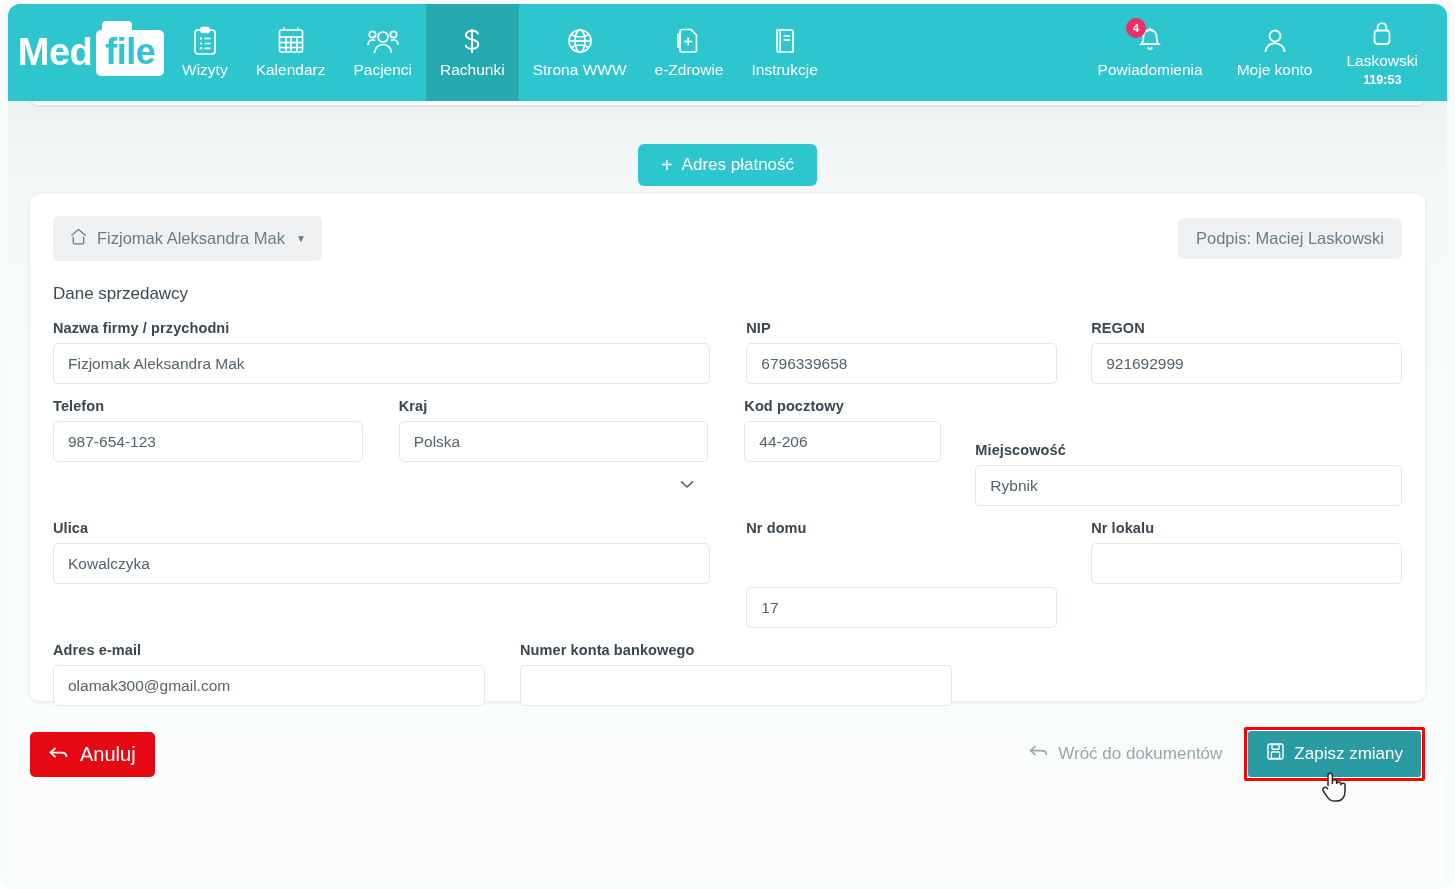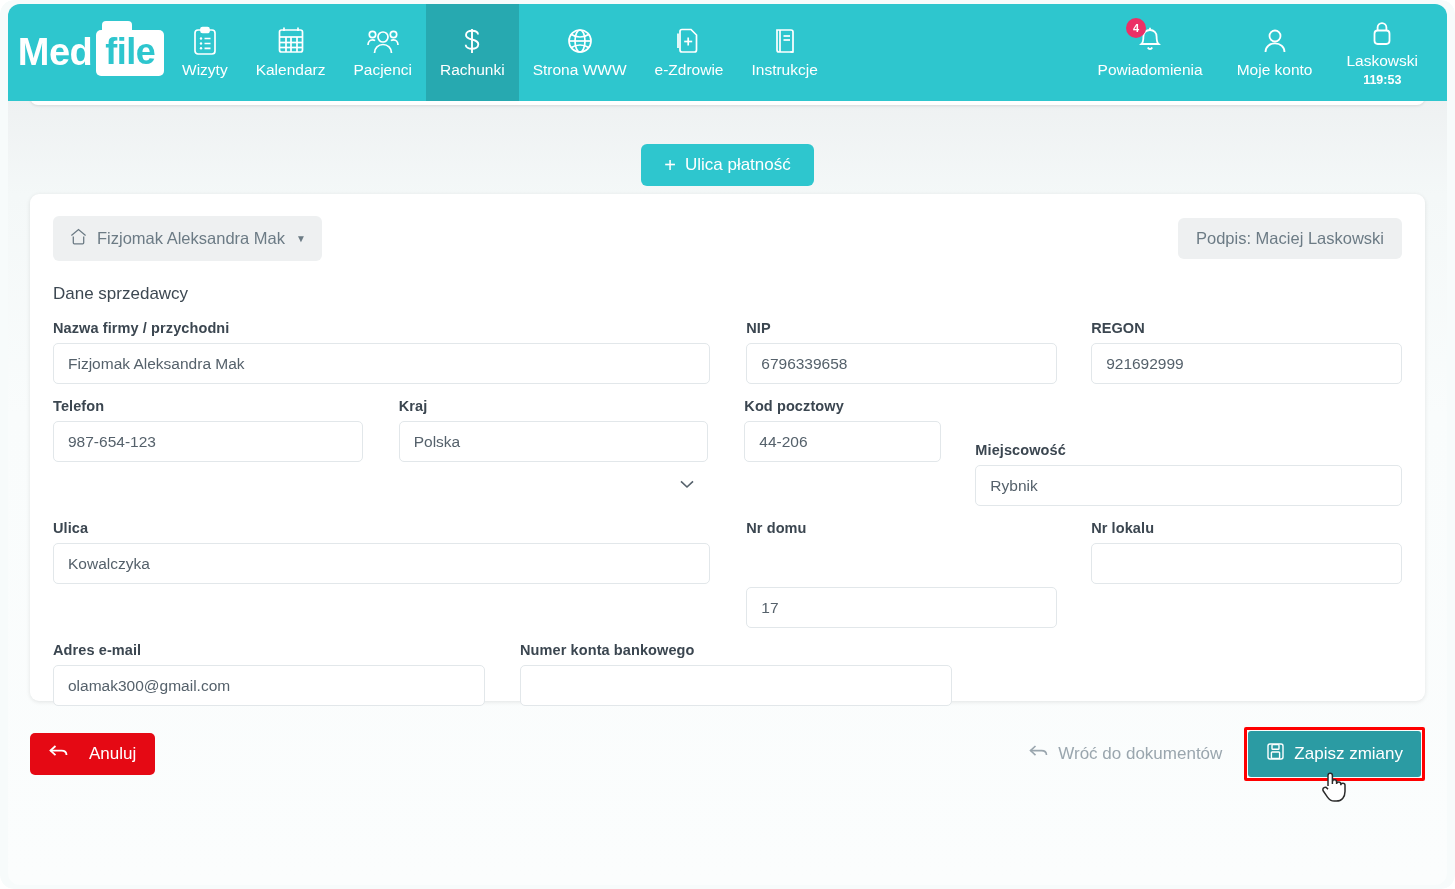--- a/index.html
+++ b/index.html
@@ -234,26 +234,26 @@
     left: 22px; top: 625px;
     width: 1395px; height: 56px;
     display: flex;
     align-items: center;
   }
   .btn-cancel {
     background: #e50914;
     color: #fff;
     border: none;
     border-radius: 5px;
-    font-size: 17px;
+    font-size: 20px;
     font-family: "Liberation Sans", sans-serif;
     padding: 11px 19px;
     display: inline-flex;
     align-items: center;
-    gap: 20px;
+    gap: 11px;
     cursor: pointer;
   }
   .footer-right {
     margin-left: auto;
     display: flex;
     align-items: center;
     gap: 18px;
   }
   .btn-back {
     background: transparent;
@@ -442,21 +442,21 @@
       </div>
     </div>
 
     <div class="page-body">
 
       <div class="clipped-card"></div>
 
       <div class="addpay-row">
         <button class="btn-addpay">
           <span class="plus-glyph">+</span>
-          <span>Ulica płatność</span>
+          <span>Adres płatność</span>
         </button>
       </div>
 
       <div class="card">
 
         <div class="card-head">
           <button class="pill">
             <span>
               <svg width="19" height="19" viewBox="0 0 19 19" fill="none" stroke="#6c7b85" stroke-width="1.3">
                 <path d="M2.4 8.4 9.5 2.6l7.1 5.8"></path>

